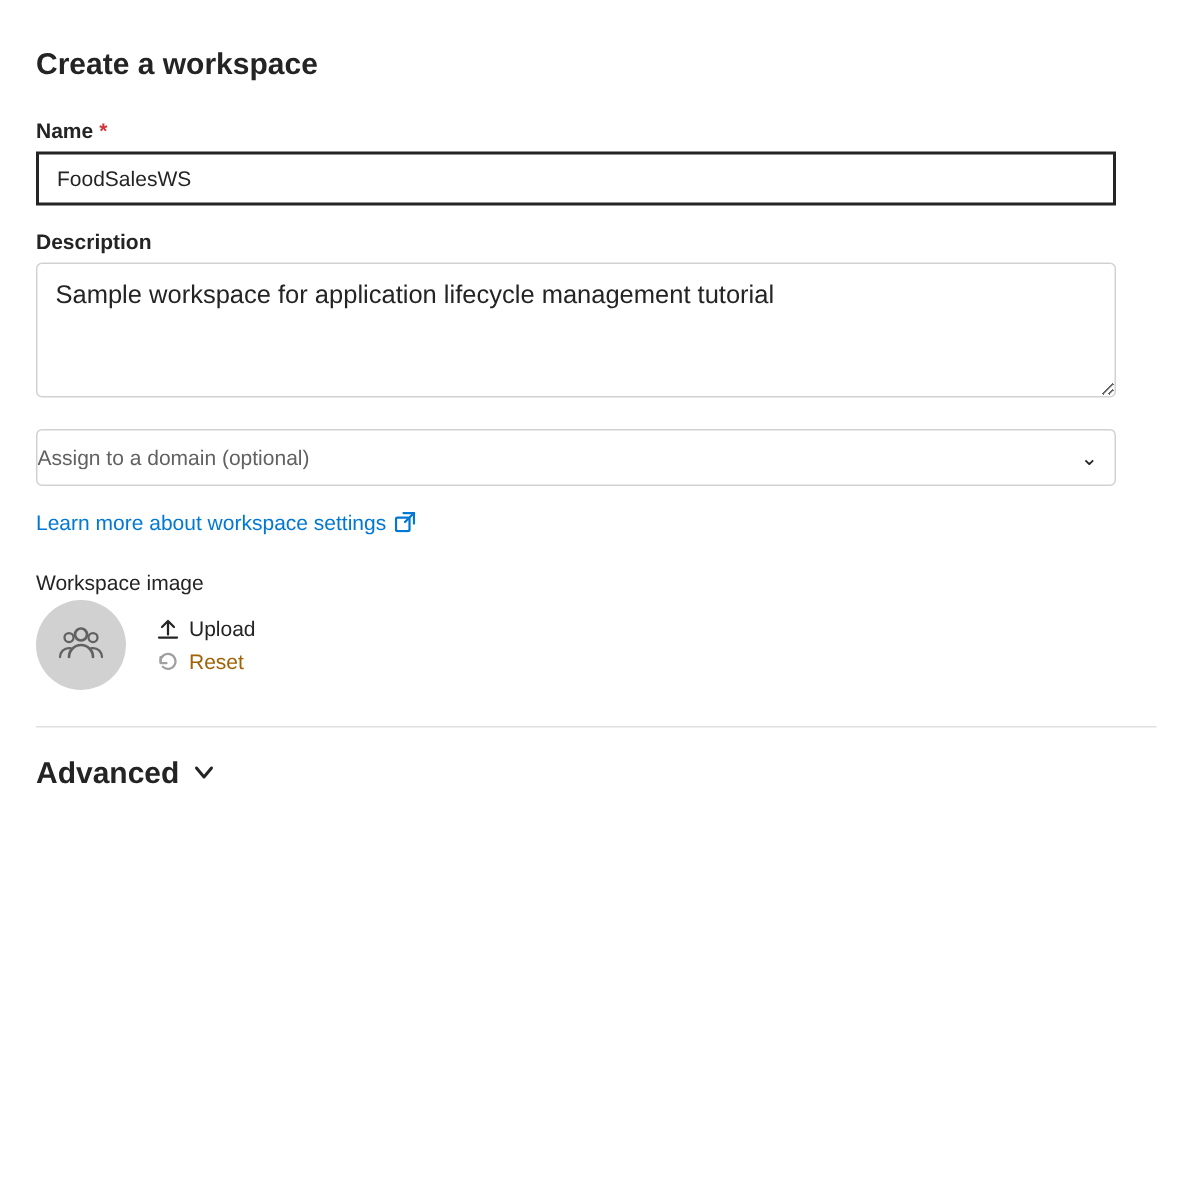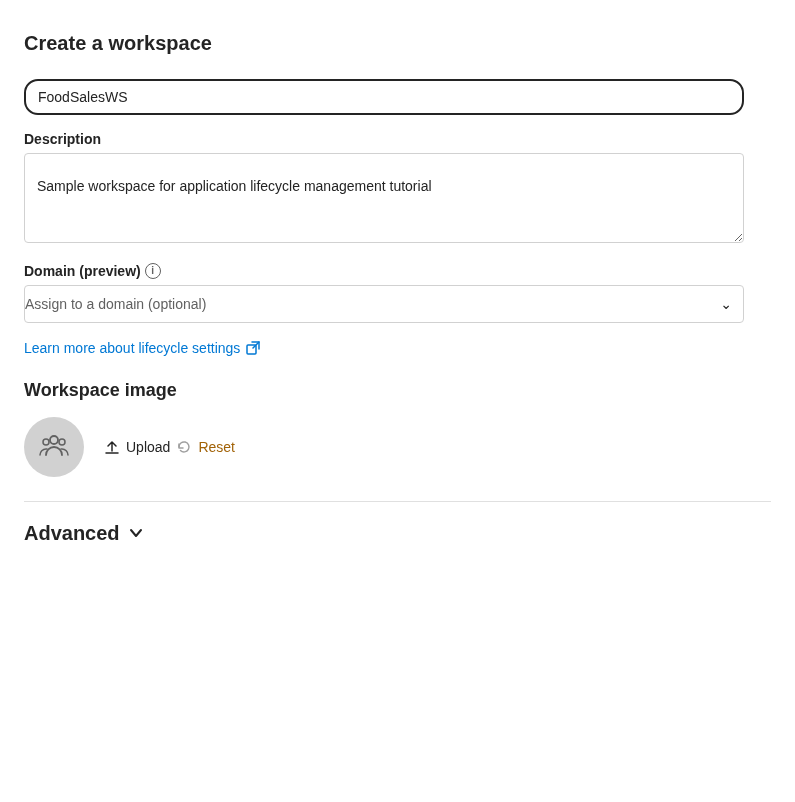--- a/index.html
+++ b/index.html
@@ -42,38 +42,38 @@
       color: #d13438;
       font-size: 14px;
     }
 
     .text-input {
       width: 100%;
       max-width: 720px;
       padding: 8px 12px;
       font-size: 14px;
       border: 2px solid #242424;
-      border-radius: 14px;
+      border-radius: 0;
       outline: none;
       color: #242424;
       font-family: inherit;
     }
 
     .available-text {
       font-size: 14px;
       color: #242424;
       margin-top: 4px;
       margin-bottom: 16px;
     }
 
     .textarea-input {
       width: 100%;
       max-width: 720px;
-      padding: 24px 12px;
-      font-size: 14px;
+      padding: 11px 12px;
+      font-size: 17px;
       border: 1px solid #d1d1d1;
       border-radius: 4px;
       resize: vertical;
       min-height: 90px;
       font-family: inherit;
       color: #242424;
       outline: none;
     }
 
     .info-icon {
@@ -137,24 +137,24 @@
       display: inline-flex;
       align-items: center;
       justify-content: center;
     }
 
     .workspace-image-section {
       margin-bottom: 24px;
     }
 
     .workspace-image-label {
-      font-size: 18px;
-      font-weight: 700;
-      color: #242424;
-      margin-bottom: 16px;
+      font-size: 14px;
+      font-weight: 400;
+      color: #242424;
+      margin-bottom: 4px;
     }
 
     .image-controls {
       display: flex;
       align-items: center;
       gap: 20px;
     }
 
     .avatar-circle {
       width: 60px;
@@ -166,21 +166,21 @@
       justify-content: center;
       flex-shrink: 0;
     }
 
     .avatar-icon {
       color: #616161;
     }
 
     .image-action-buttons {
       display: flex;
-      flex-direction: row;
+      flex-direction: column;
       gap: 6px;
     }
 
     .upload-btn {
       display: flex;
       align-items: center;
       gap: 6px;
       background: none;
       border: none;
       cursor: pointer;
@@ -241,43 +241,43 @@
     }
   </style>
 </head>
 <body>
 
 
 
 <h1 class="page-title">Create a workspace</h1>
 
 <div class="field-group">
+  <div class="field-label">
+    <span>Name</span>
+    <span class="required-asterisk">*</span>
+  </div>
   <input type="text" class="text-input" value="FoodSalesWS" style="">
 </div>
 
 <div class="field-group">
   <div class="field-label">Description</div>
   <textarea class="textarea-input" style="">Sample workspace for application lifecycle management tutorial</textarea>
 </div>
 
 <div class="field-group">
-  <div class="field-label">
-    <span>Domain (preview)</span>
-    <span class="info-icon">i</span>
-  </div>
   <div class="dropdown-wrapper">
     <select class="select-dropdown">
       <option value="">Assign to a domain (optional)</option>
     </select>
     <span class="dropdown-chevron">⌄</span>
   </div>
 </div>
 
 <a class="learn-more-link" href="#">
-  <span>Learn more about lifecycle settings</span>
+  <span>Learn more about workspace settings</span>
   <span class="external-link-icon">
     <svg width="14" height="14" viewBox="0 0 14 14" fill="none" xmlns="http://www.w3.org/2000/svg">
       <rect x="1" y="4" width="9" height="9" rx="1" stroke="#0078d4" stroke-width="1.5" fill="none"></rect>
       <path d="M6 1h7v7" stroke="#0078d4" stroke-width="1.5" stroke-linecap="round" stroke-linejoin="round" fill="none"></path>
       <line x1="13" y1="1" x2="7" y2="7" stroke="#0078d4" stroke-width="1.5" stroke-linecap="round"></line>
     </svg>
   </span>
 </a>
 
 <div class="workspace-image-section">

